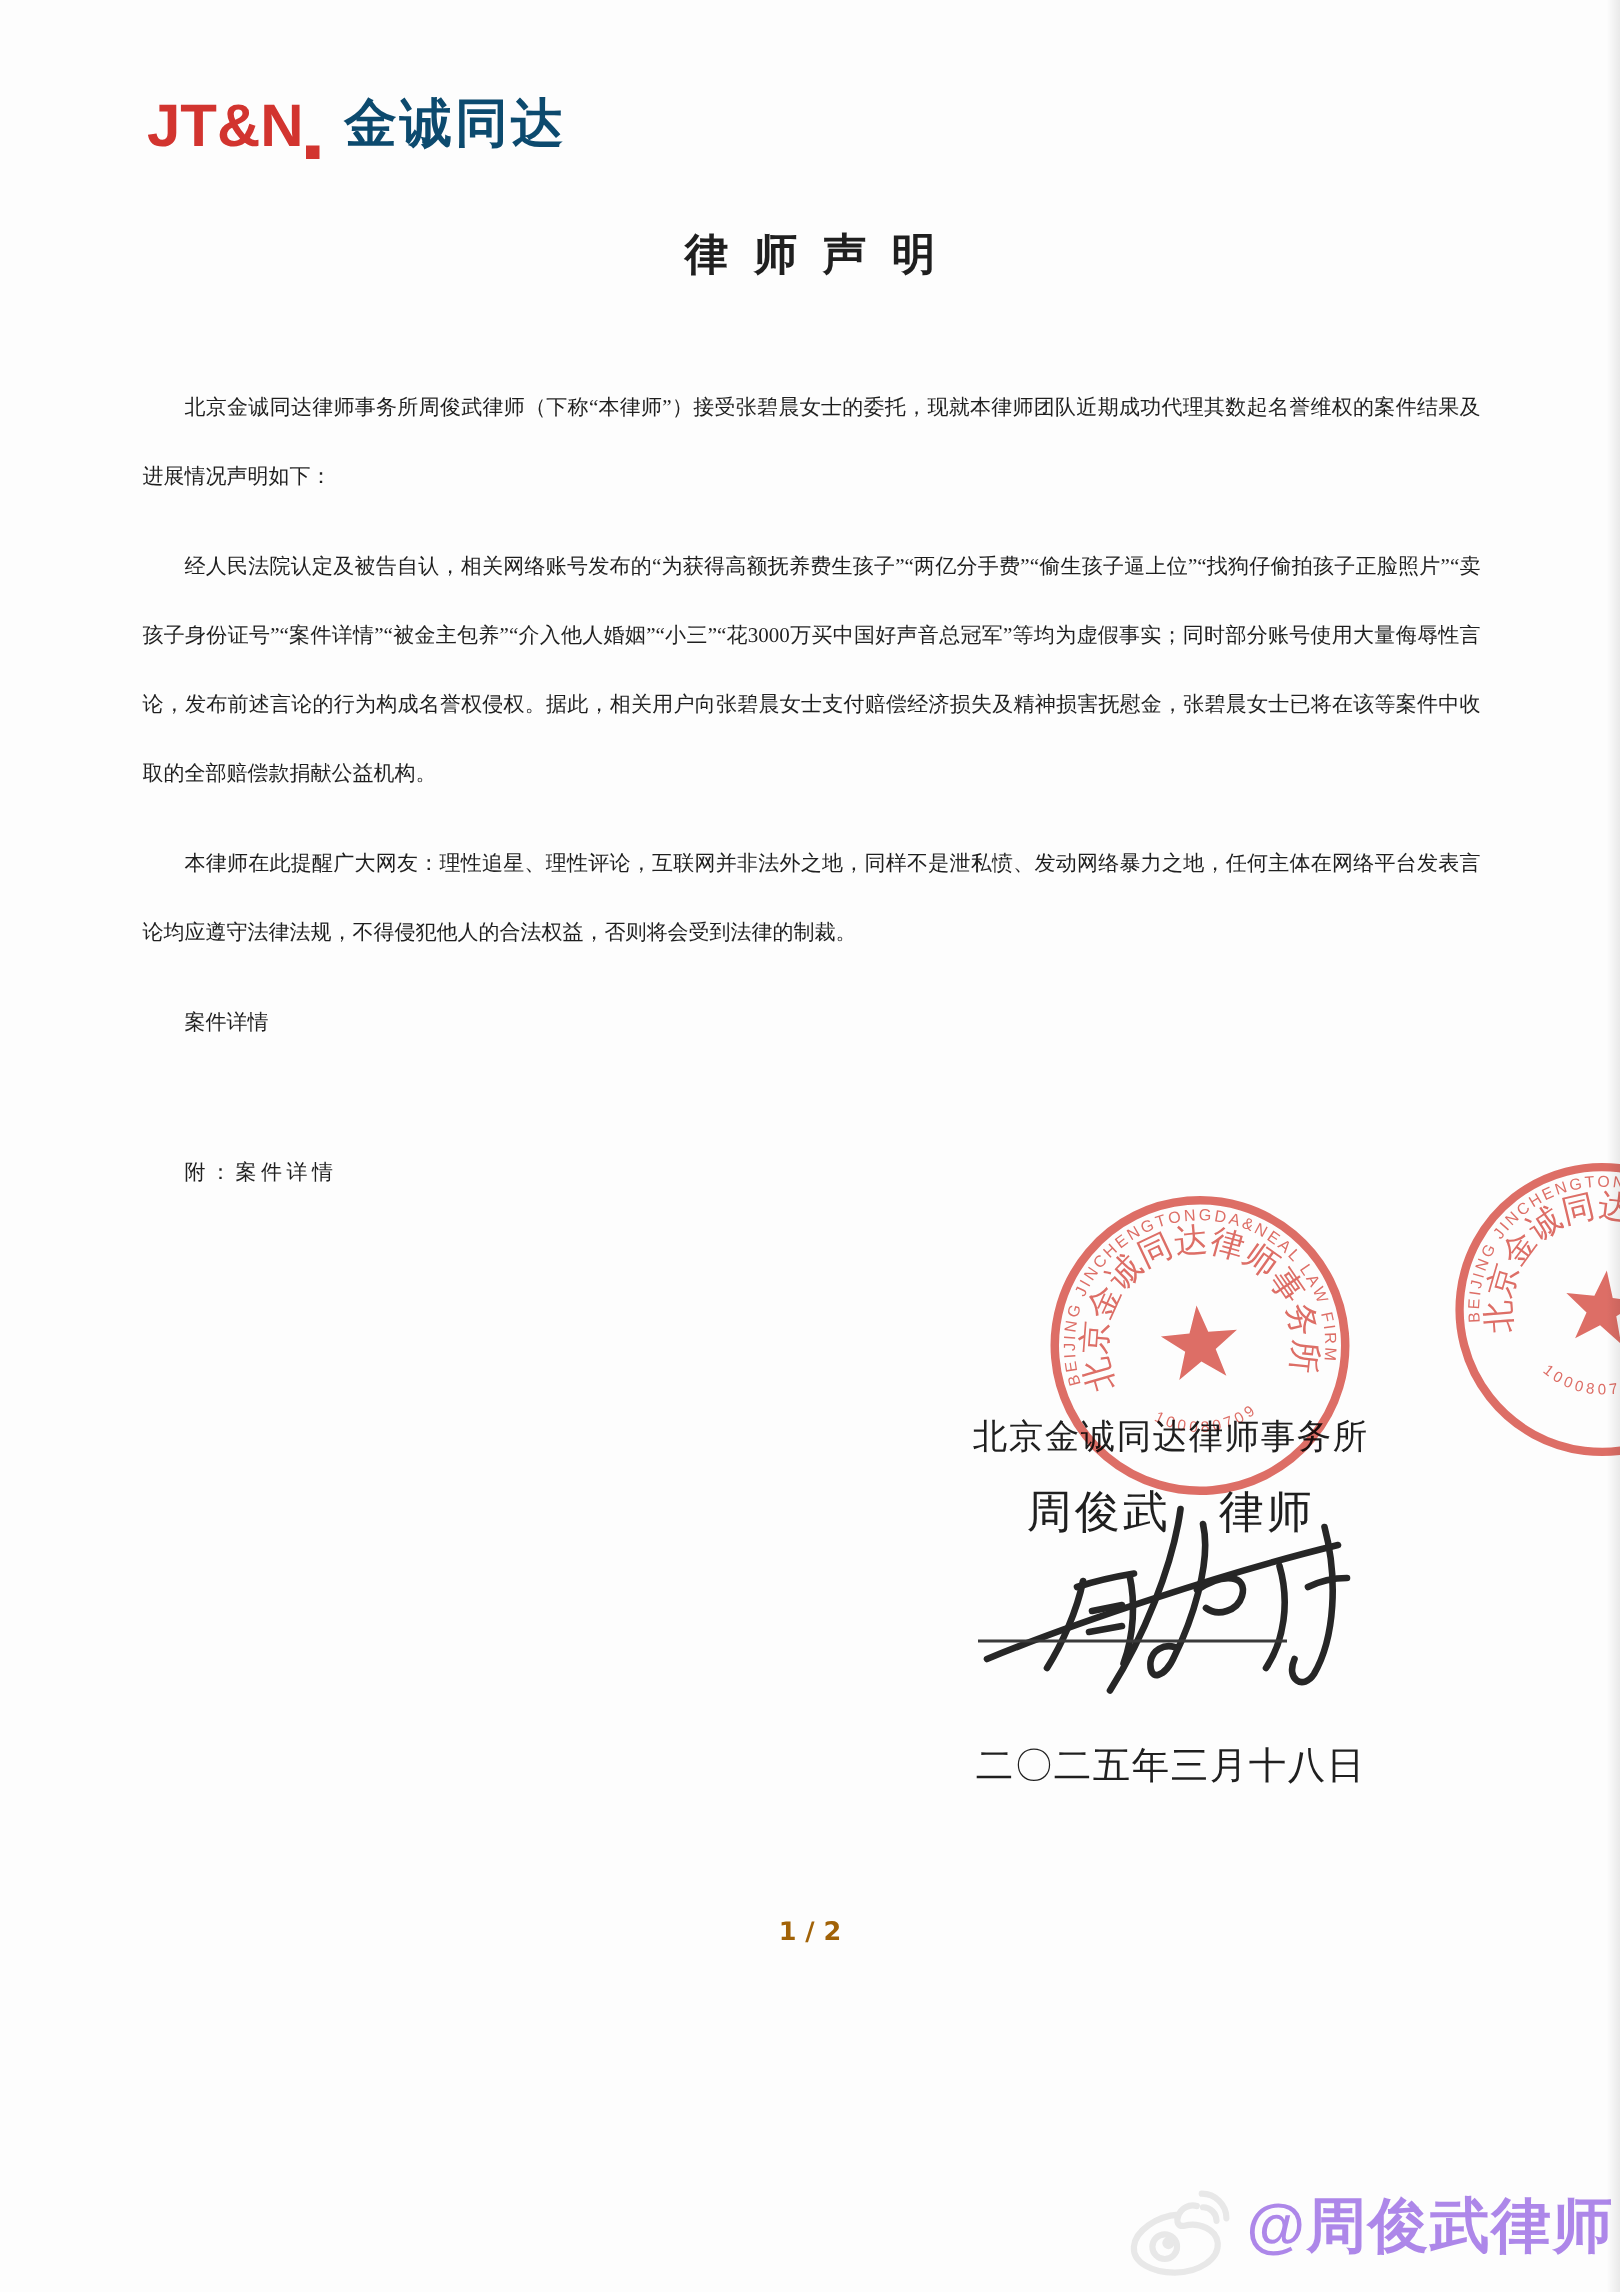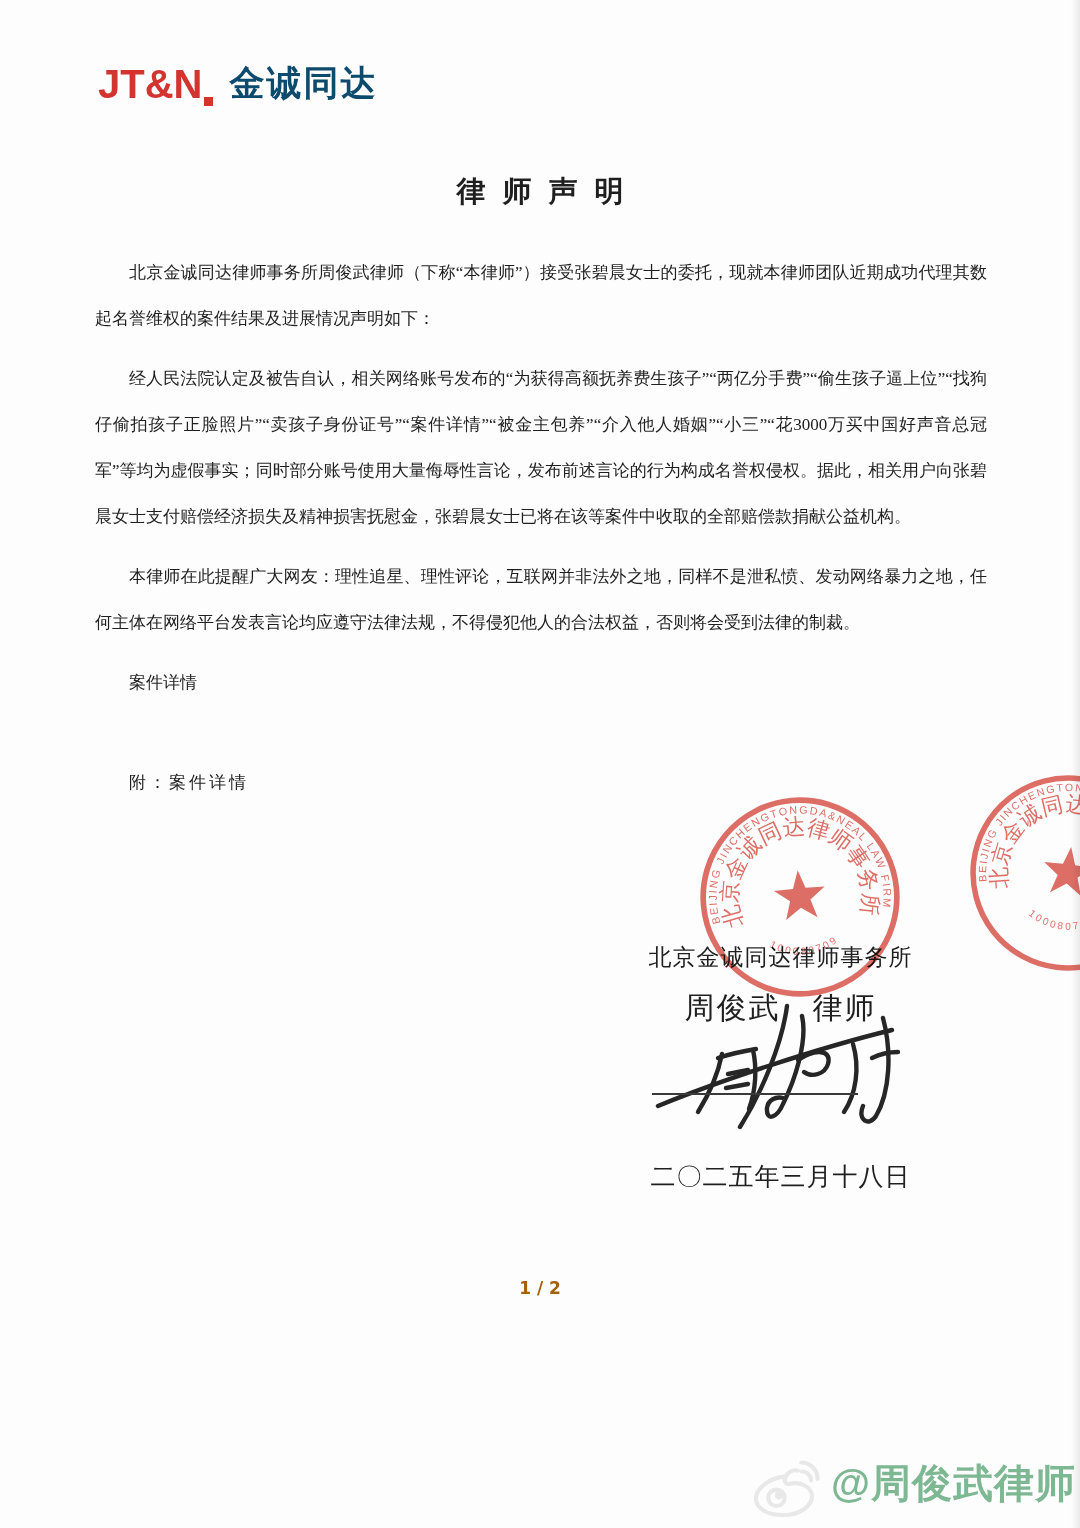--- a/index.html
+++ b/index.html
@@ -10,45 +10,45 @@
   .edge-right{position:absolute;right:0;top:0;width:9px;height:100%;
     background:linear-gradient(to left,rgba(0,0,0,.08),rgba(0,0,0,0));}
   
   .logo{position:absolute;left:98px;top:60px;white-space:nowrap;display:flex;align-items:flex-end;}
   .logo-latin{font-family:"Liberation Sans","DejaVu Sans",sans-serif;font-weight:bold;
     font-size:40px;line-height:44px;letter-spacing:0px;}
   .logo-mark{display:inline-block;width:9px;height:9px;margin:3px 0 0 2px;}
   .logo-cn{font-family:"Liberation Sans","DejaVu Sans",sans-serif;font-weight:600;
     font-size:35px;line-height:46px;margin-left:16px;letter-spacing:2px;}
   
-  .title{position:absolute;left:0;top:172px;width:100%;text-align:center;
+  .title{position:absolute;left:0;top:150px;width:100%;text-align:center;
     font-size:29px;font-weight:bold;letter-spacing:17px;text-indent:17px;}
   
-  .body{position:absolute;left:95px;top:250px;width:892px;font-size:17px;line-height:46px;
+  .body{position:absolute;left:95px;top:250px;width:892px;font-size:14px;line-height:46px;
     text-align:justify;}
   .body p{margin:0 0 14px 0;text-indent:2em;}
   .closing{margin-top:0;}
   .attachment{margin-top:54px !important;letter-spacing:3px;}
   
   .signblock{position:absolute;left:608px;width:345px;text-align:center;}
   .sign-firm{top:942px;font-size:23px;letter-spacing:1px;}
   .sign-lawyer{top:988px;font-size:30px;letter-spacing:2px;}
   .sign-date{top:1160px;font-size:25px;letter-spacing:1px;}
   .signature-svg{position:absolute;left:636px;top:1000px;}
   .sign-underline{position:absolute;left:652px;top:1093px;width:206px;height:2px;background:#3a3a3a;}
   
   .stamp{position:absolute;mix-blend-mode:multiply;opacity:.84;}
   .stamp-1{left:697px;top:794px;transform:rotate(-5deg);}
   .stamp-2{left:967px;top:772px;transform:rotate(7deg);}
   
   .pagenum{position:absolute;left:0;top:1278px;width:100%;text-align:center;
     font-family:"DejaVu Sans","Liberation Sans",sans-serif;font-weight:bold;font-size:17px;color:#a16207;}
   .watermark{position:absolute;right:4px;top:1446px;display:flex;align-items:center;opacity:.55;}
   .watermark-text{font-family:"Liberation Sans","DejaVu Sans",sans-serif;font-weight:bold;
-    font-size:40px;color:#15803d;letter-spacing:1px;white-space:nowrap;}
+    font-size:40px;color:#6d28d9;letter-spacing:1px;white-space:nowrap;}
 </style>
 </head>
 <body>
 
 <div class="page">
 
   <div class="logo">
     <span class="logo-latin" style="color:#d2342f">JT&amp;N</span>
     <span class="logo-mark" style="background:#d2342f"></span>
     <span class="logo-cn" style="color:#0c4a6e">金诚同达</span>

